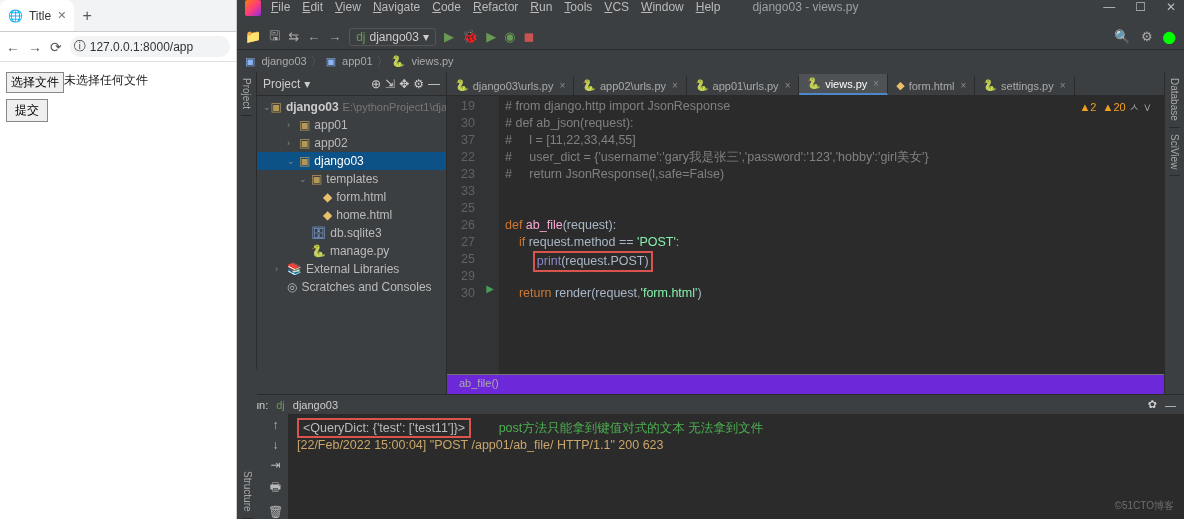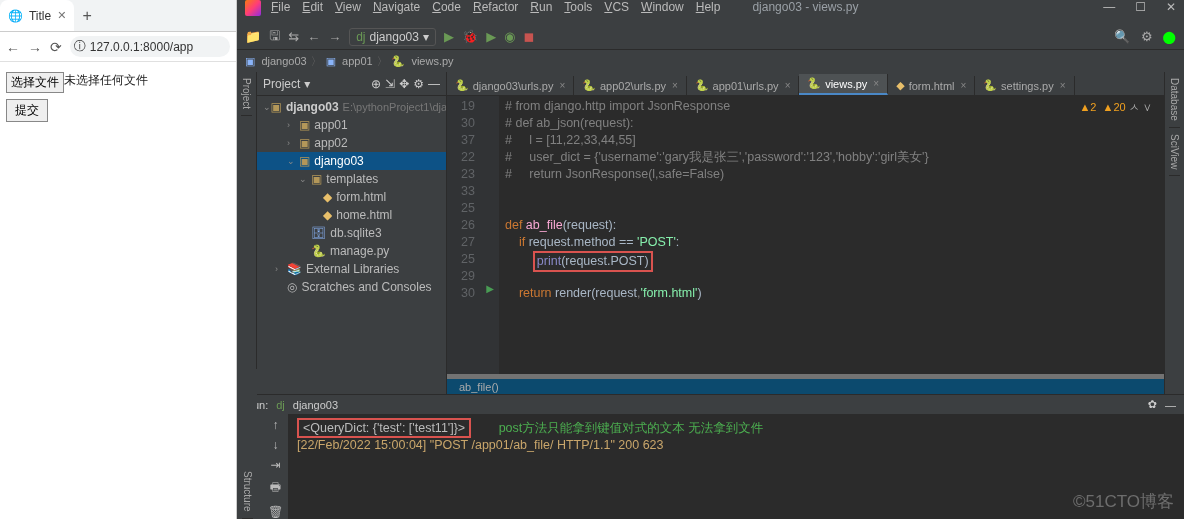--- a/index.html
+++ b/index.html
@@ -69,37 +69,37 @@
 .gutter-ico-col div { height:17px; text-align:center; color:#499c54; font-size:10px; }
 .code { flex:1; padding:2px 0 0 6px; color:#a9b7c6; white-space:pre; }
 .code div { height:17px; line-height:17px; }
 .cm { color:#808080; }
 .kw { color:#cc7832; }
 .fn { color:#f9a8d4; }
 .str { color:#86efac; }
 .bi { color:#8888c6; }
 .hl-red { border:2px solid #d9534f; padding:0 2px; display:inline-block; }
 .warn-badges { position:absolute; top:4px; right:12px; color:#f0a020; font-size:11px; }
-.bc-bottom { height:20px; background:#0c4a6e; border-top:5px solid #737373; padding:2px 12px; color:#aaa; font-size:11px; }
+.bc-bottom { height:20px; background:#6d28d9; border-top:1px solid #737373; padding:2px 12px; color:#aaa; font-size:11px; }
 
 .run-panel { height:125px; border-top:1px solid #2b2b2b; display:flex; flex-direction:column; background:#2b2b2b; }
 .run-header { height:22px; background:#3c3f41; display:flex; align-items:center; padding:0 8px; gap:8px; color:#ccc; font-size:11px; }
 .run-header .grow { flex:1; }
 .run-body { flex:1; display:flex; }
 .run-tool-col { width:26px; background:#3c3f41; display:flex; flex-direction:column; align-items:center; gap:6px; padding-top:4px; }
 .run-tool-col span { font-size:12px; color:#aaa; }
 .run-tool-col2 { width:26px; background:#3c3f41; display:flex; flex-direction:column; align-items:center; gap:6px; padding-top:4px; border-right:1px solid #2b2b2b; }
 .run-out { flex:1; font-family:Consolas,monospace; font-size:12.5px; padding:4px 8px; color:#bbb; position:relative; }
 .run-out .qd { color:#bbb; }
 .run-out .annot { color:#4caf50; margin-left:24px; }
 .run-out .log-line { color:#c9a66b; white-space:pre; }
 .red-box { border:2px solid #d9534f; padding:1px 4px; display:inline-block; }
 
 .bottom-gutters { position:absolute; left:0; bottom:0; width:20px; height:150px; background:#3c3f41; display:flex; flex-direction:column; align-items:center; justify-content:flex-end; }
-.watermark { position:absolute; right:10px; bottom:6px; color:#999; font-size:17px; opacity:0.6;margin-top:45px; }
+.watermark { position:absolute; right:10px; bottom:6px; color:#999; font-size:10px; opacity:0.6;margin-top:45px; }
 </style>
 </head>
 <body>
 
 <div class="browser">
   <div class="tabbar">
     <div class="tab">
       <span>🌐</span>
       <span>Title</span>
       <span class="tab-close">✕</span>

